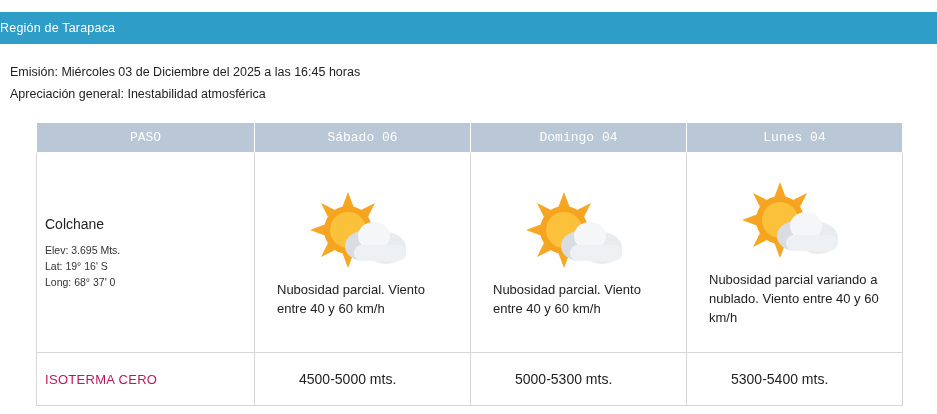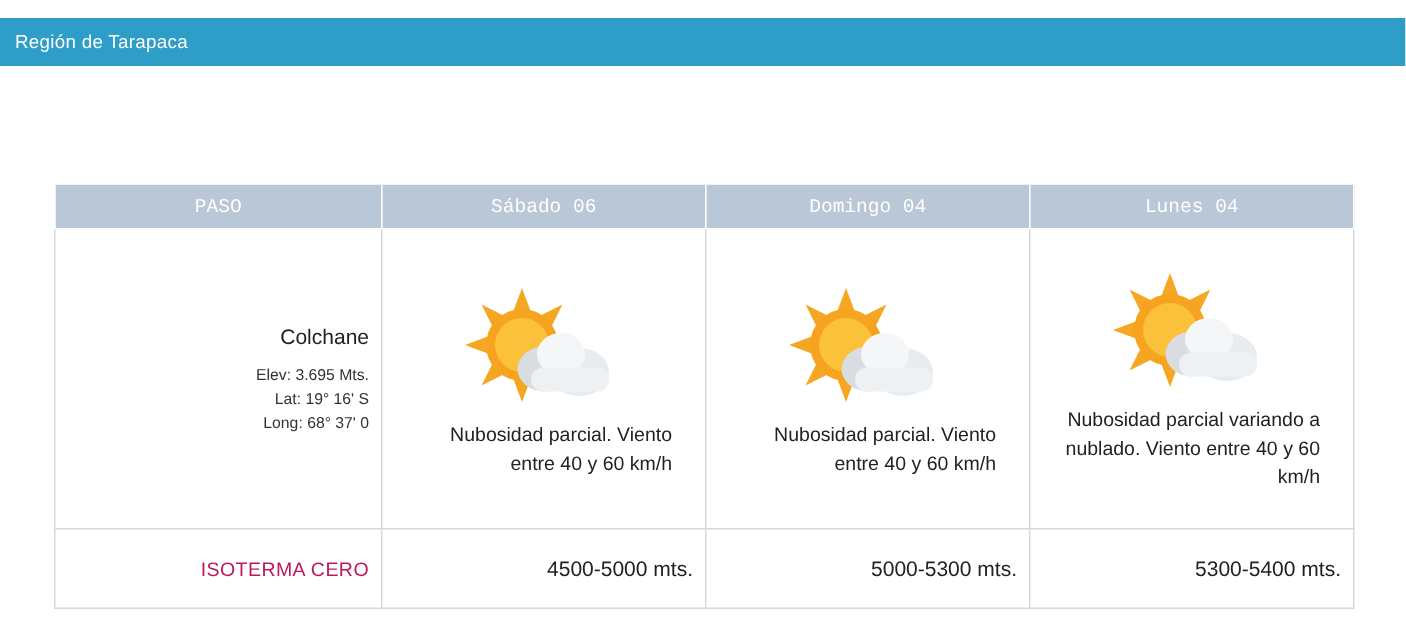--- a/index.html
+++ b/index.html
@@ -24,21 +24,21 @@
     top: 12px;
     width: 937px;
     height: 32px;
     background: #2e9dc8;
     display: flex;
     align-items: center;
   }
   .region-header .title {
     color: #ffffff;
     font-size: 12.5px;
-    padding-left: 10px;
+    padding-left: 0;
     letter-spacing: 0.2px;
   }
   .meta {
     position: absolute;
     left: 10px;
     top: 62px;
     width: 900px;
   }
   .meta-line {
     font-size: 12.5px;
@@ -63,21 +63,21 @@
     font-weight: normal;
     font-size: 13px;
     height: 30px;
     border: 1px solid #ffffff;
     text-align: center;
     vertical-align: middle;
     font-family: Liberation Mono, monospace;
   }
   table.forecast td {
     border: 1px solid #d7d7d7;
-    text-align: right;
+    text-align: left;
     vertical-align: middle;
     background: #ffffff;
     font-size: 13px;
     color: #222222;
     padding: 18px 8px;
   }
   .col-paso { width: 218px; }
   .col-day { width: 216px; }
 
   .station-name {
@@ -120,20 +120,24 @@
 </style>
 </head>
 <body>
 
 <div class="page">
 
   <div class="region-header">
     <span class="title">Región de Tarapaca</span>
   </div>
 
+  <div class="meta">
+    <div class="meta-line">Emisión: Miércoles 03 de Diciembre del 2025 a las 16:45 horas</div>
+    <div class="meta-line">Apreciación general: Inestabilidad atmosférica</div>
+  </div>
 
   <div class="table-wrap">
     <table class="forecast">
       <thead>
         <tr>
           <th class="col-paso">PASO</th>
           <th class="col-day">Sábado 06</th>
           <th class="col-day">Domingo 04</th>
           <th class="col-day">Lunes 04</th>
         </tr>

